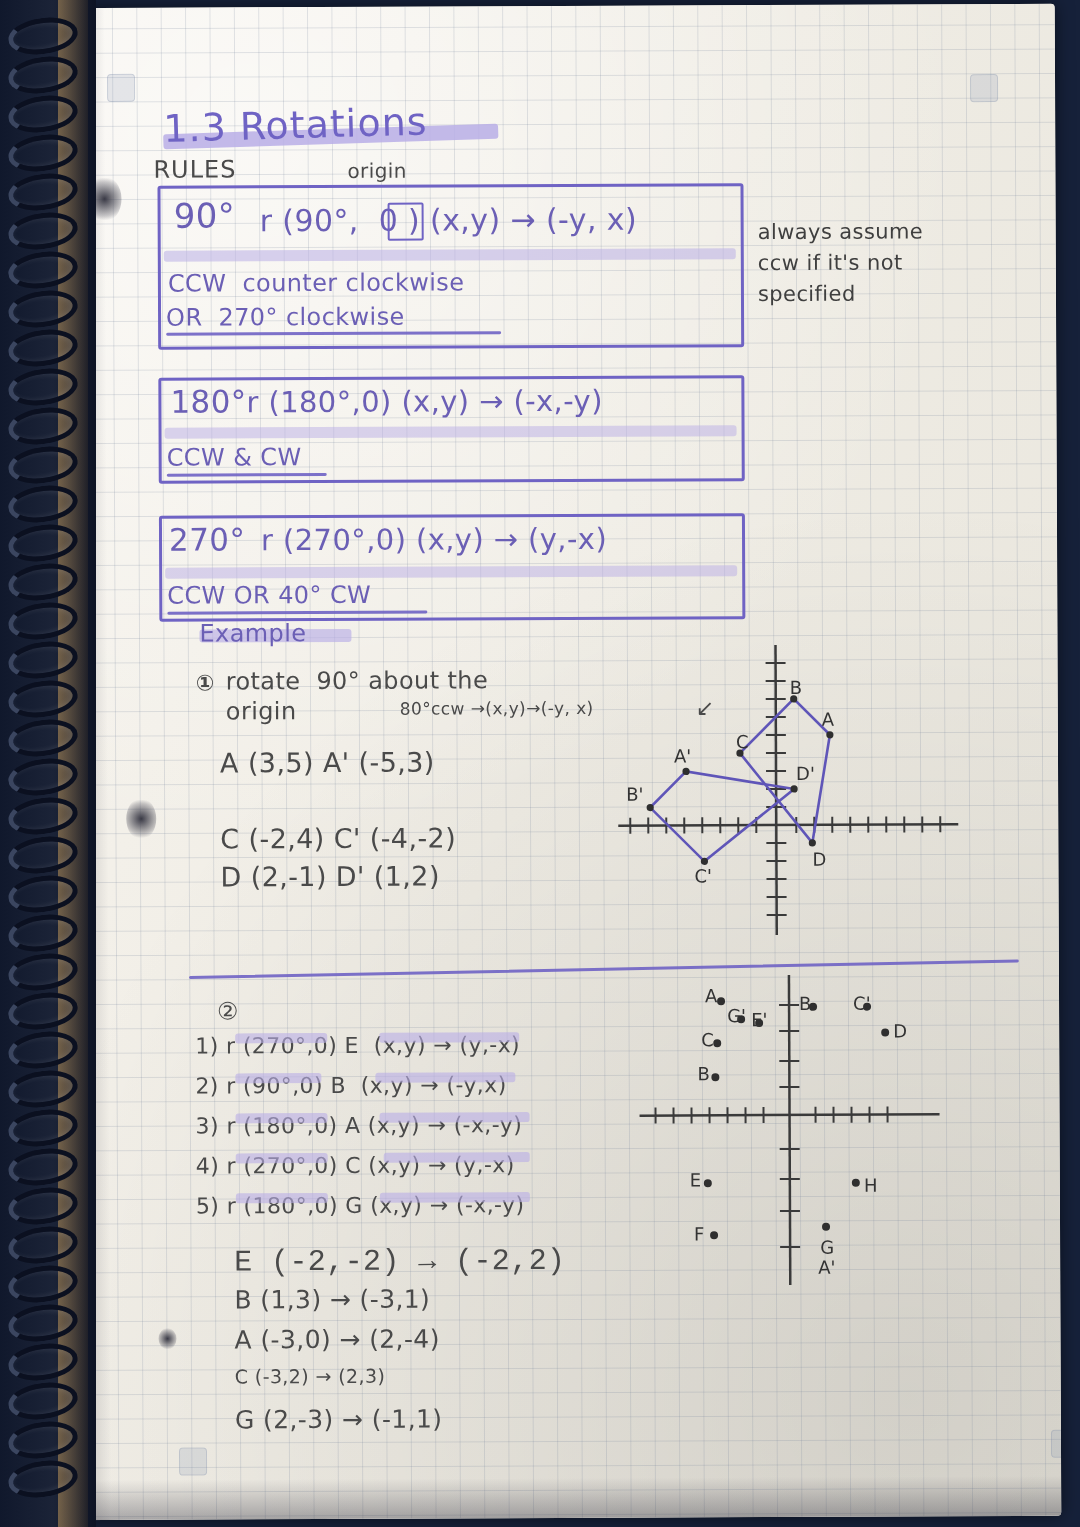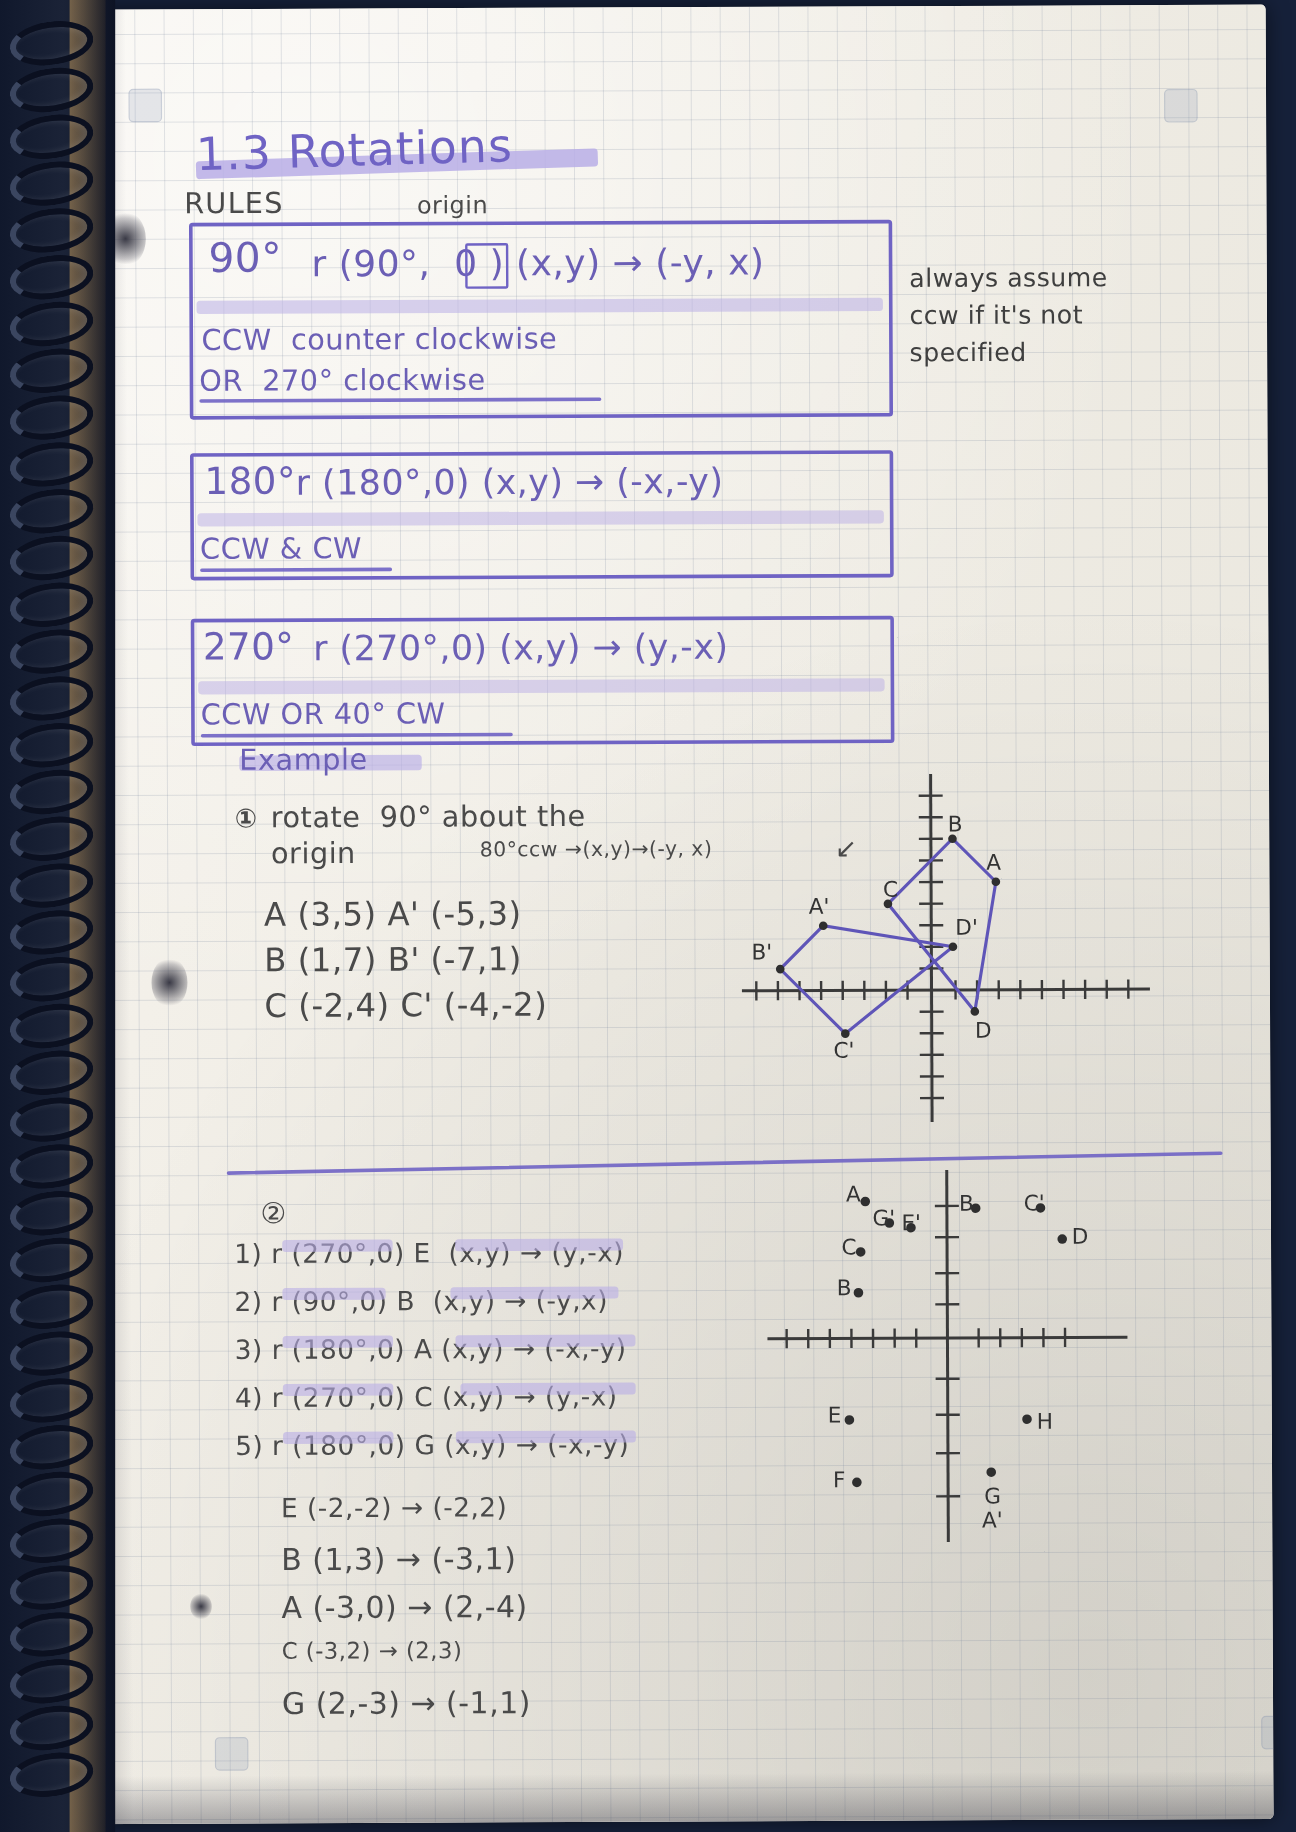--- a/index.html
+++ b/index.html
@@ -176,22 +176,22 @@
     <div class="hl" style="left:152px;top:622px;width:152px;height:13px;opacity:.65;"></div>
     <div class="hw" style="left:152px;top:612px;font-size:24px;">Example</div>
 
     <div class="hw pencil" style="left:148px;top:663px;font-size:22px;font-weight:bold;">①</div>
     <div class="hw pencil" style="left:178px;top:660px;font-size:24px;">rotate  90° about the</div>
     <div class="hw pencil" style="left:178px;top:690px;font-size:24px;">origin</div>
     <div class="hw pencil" style="left:352px;top:692px;font-size:17px;">80°ccw →(x,y)→(-y, x)</div>
     <div class="hw pencil" style="left:648px;top:690px;font-size:22px;">↙</div>
 
     <div class="hw pencil" style="left:172px;top:740px;font-size:27px;">A (3,5) A' (-5,3)</div>
-    <div class="hw pencil" style="left:172px;top:778px;font-size:27px;">B (1,7) B' (-7,1)</div>
     <div class="hw pencil" style="left:172px;top:816px;font-size:27px;">C (-2,4) C' (-4,-2)</div>
+    <div class="hw pencil" style="left:172px;top:854px;font-size:27px;">D (2,-1) D' (1,2)</div>
 
     <div class="graph" style="left:560px;top:630px;width:400px;height:320px;">
       <svg width="400" height="320">
 
         <line x1="10" y1="190" x2="350" y2="190" stroke="#3a3a3a" stroke-width="2.5"></line>
         <line x1="168" y1="10" x2="168" y2="300" stroke="#3a3a3a" stroke-width="2.5"></line>
 
         <g stroke="#3a3a3a" stroke-width="2">
           <line x1="22" y1="182" x2="22" y2="198"></line>
             <line x1="40" y1="182" x2="40" y2="198"></line>
@@ -271,21 +271,21 @@
     <div class="hl" style="left:330px;top:1106px;width:150px;height:10px;opacity:.6;"></div>
 
     <div class="hw pencil" style="left:146px;top:1146px;font-size:22px;">4) r (270°,0) C (x,y) → (y,-x)</div>
     <div class="hl" style="left:186px;top:1146px;width:92px;height:10px;opacity:.6;"></div>
     <div class="hl" style="left:334px;top:1146px;width:146px;height:10px;opacity:.6;"></div>
 
     <div class="hw pencil" style="left:146px;top:1186px;font-size:22px;">5) r (180°,0) G (x,y) → (-x,-y)</div>
     <div class="hl" style="left:186px;top:1186px;width:92px;height:10px;opacity:.6;"></div>
     <div class="hl" style="left:330px;top:1186px;width:150px;height:10px;opacity:.6;"></div>
 
-    <div class="hw pencil" style="left:184px;top:1238px;font-size:22px;">E (-2,-2) → (-2,2)</div>
+    <div class="hw pencil" style="left:184px;top:1238px;font-size:30px;font-family:Liberation Mono, monospace;">E (-2,-2) → (-2,2)</div>
     <div class="hw pencil" style="left:184px;top:1278px;font-size:25px;">B (1,3) → (-3,1)</div>
     <div class="hw pencil" style="left:184px;top:1318px;font-size:25px;">A (-3,0) → (2,-4)</div>
     <div class="hw pencil" style="left:184px;top:1358px;font-size:19px;">C (-3,2) → (2,3)</div>
     <div class="hw pencil" style="left:184px;top:1398px;font-size:25px;">G (2,-3) → (-1,1)</div>
 
     <div class="graph" style="left:560px;top:960px;width:400px;height:340px;">
       <svg width="400" height="340">
         <line x1="30" y1="150" x2="330" y2="150" stroke="#3a3a3a" stroke-width="2.5"></line>
         <line x1="180" y1="10" x2="180" y2="320" stroke="#3a3a3a" stroke-width="2.5"></line>
         <g stroke="#3a3a3a" stroke-width="2">

